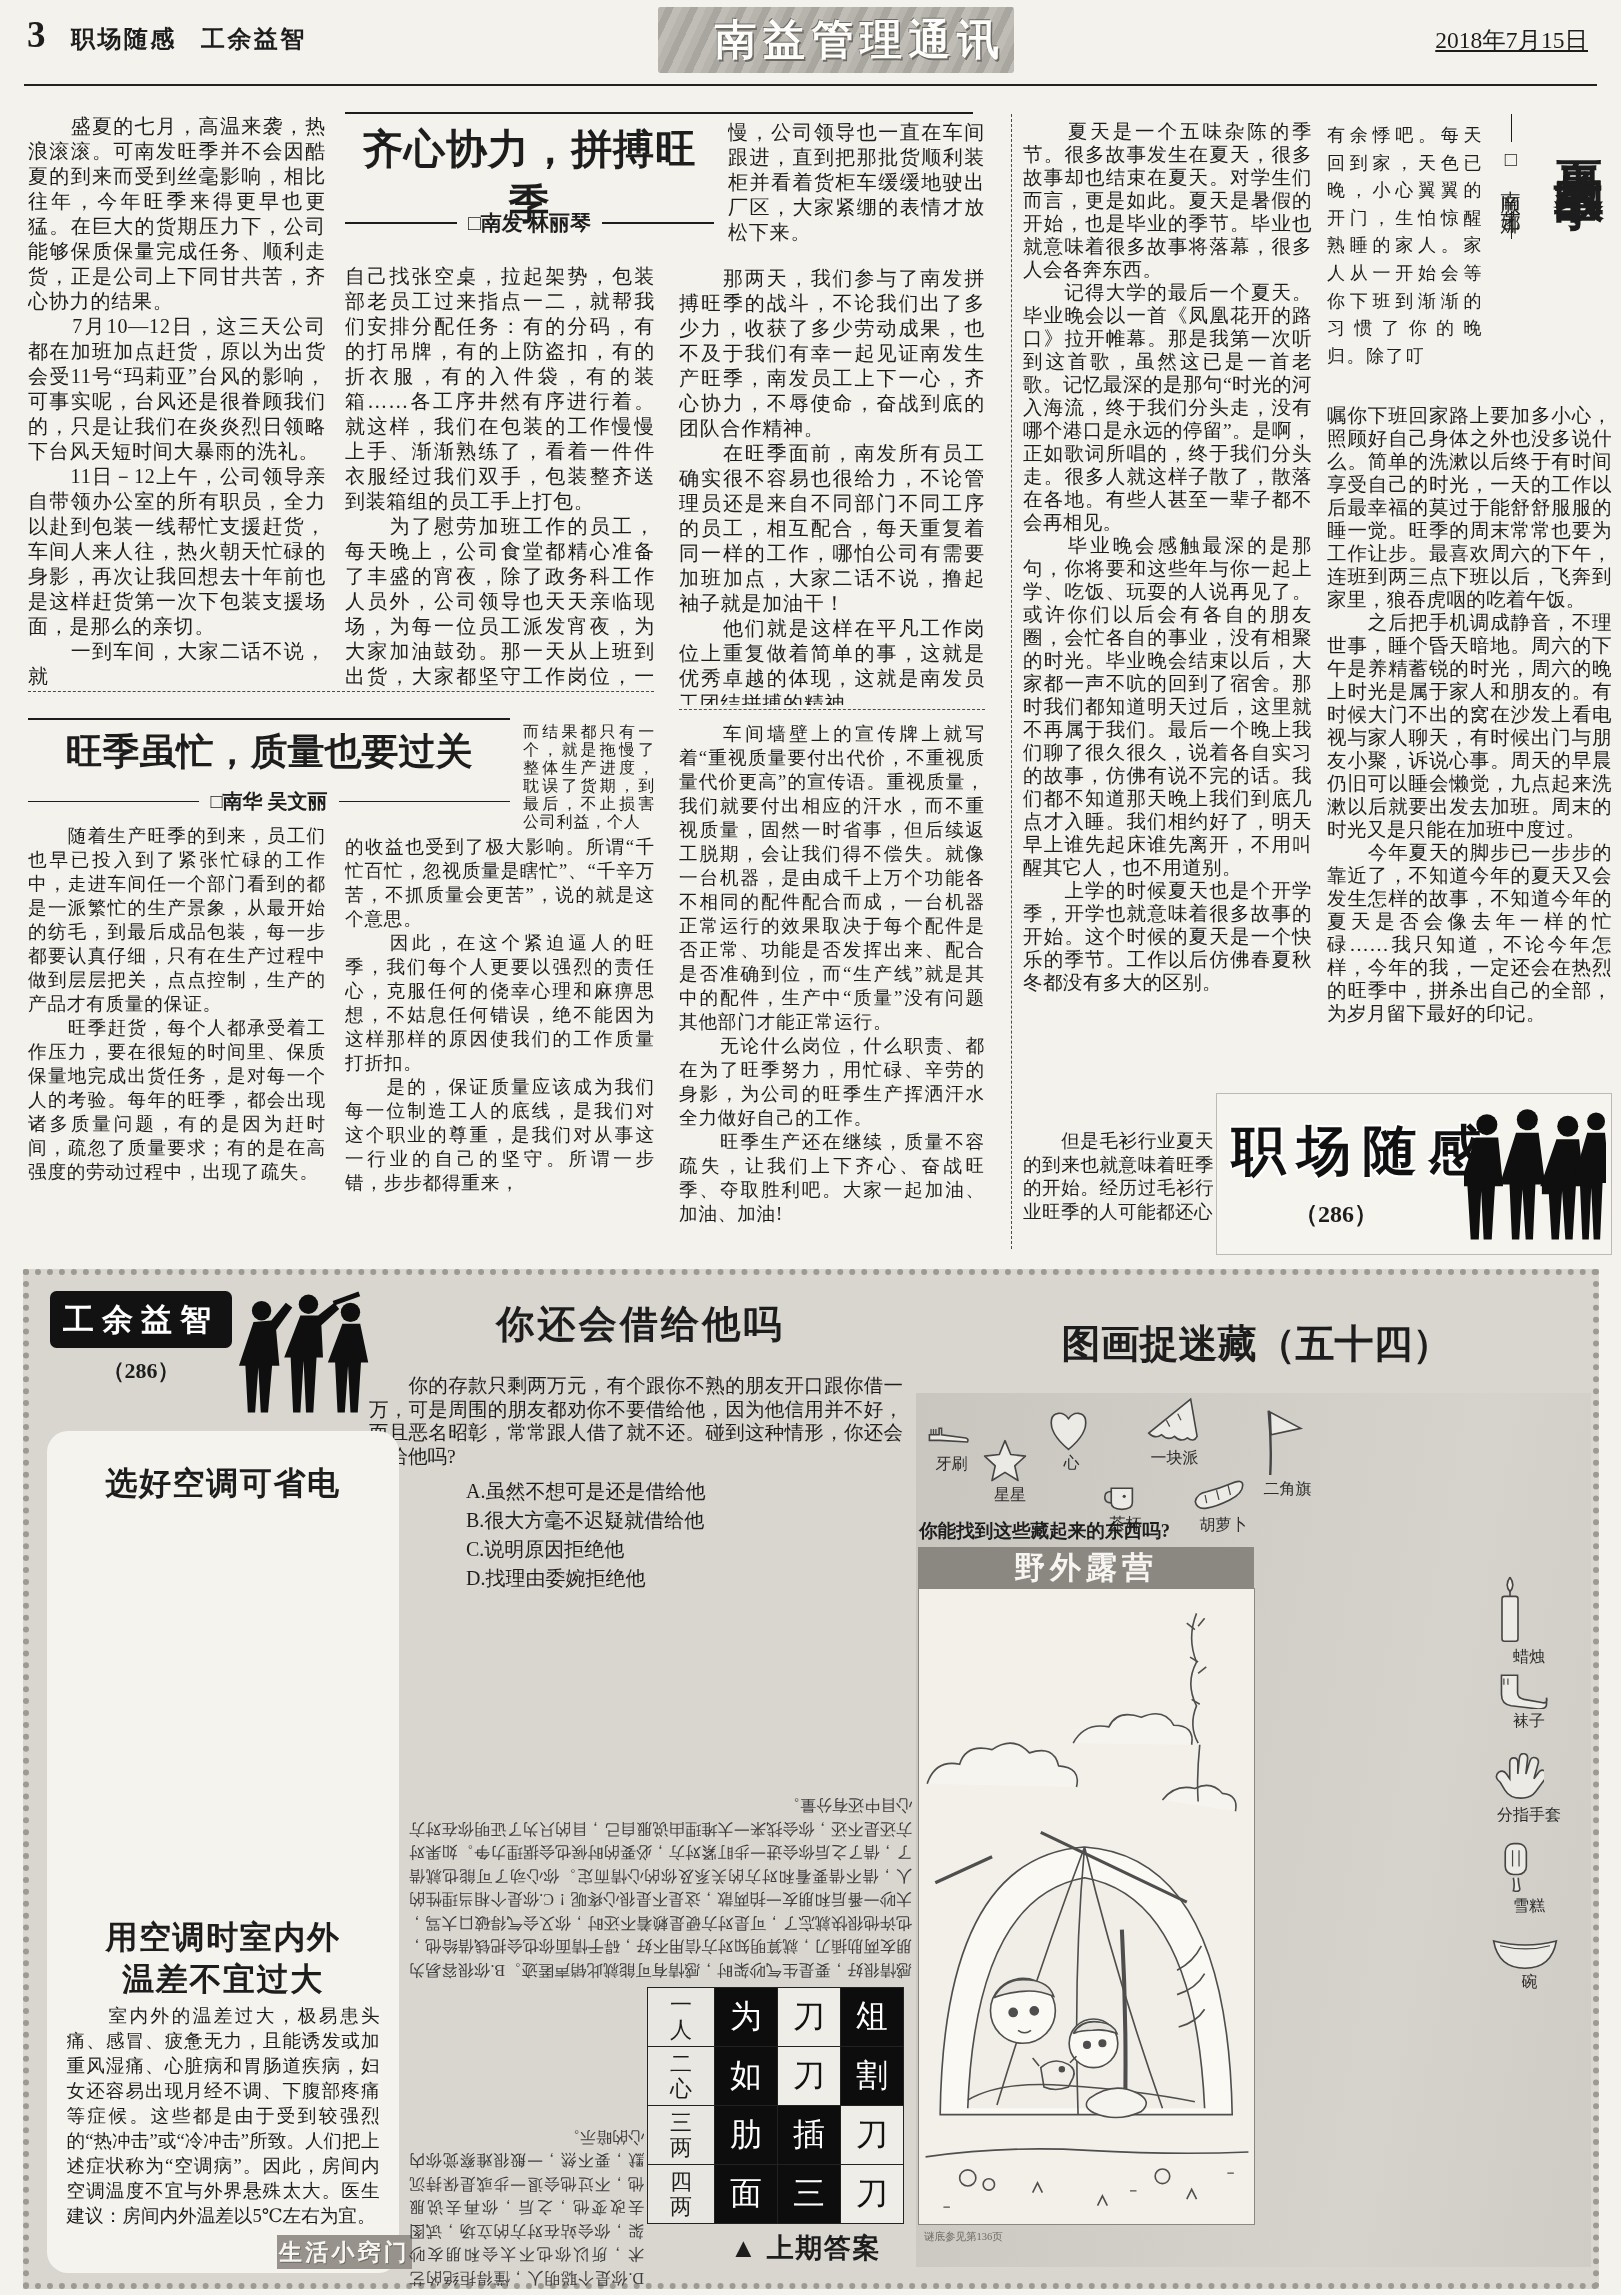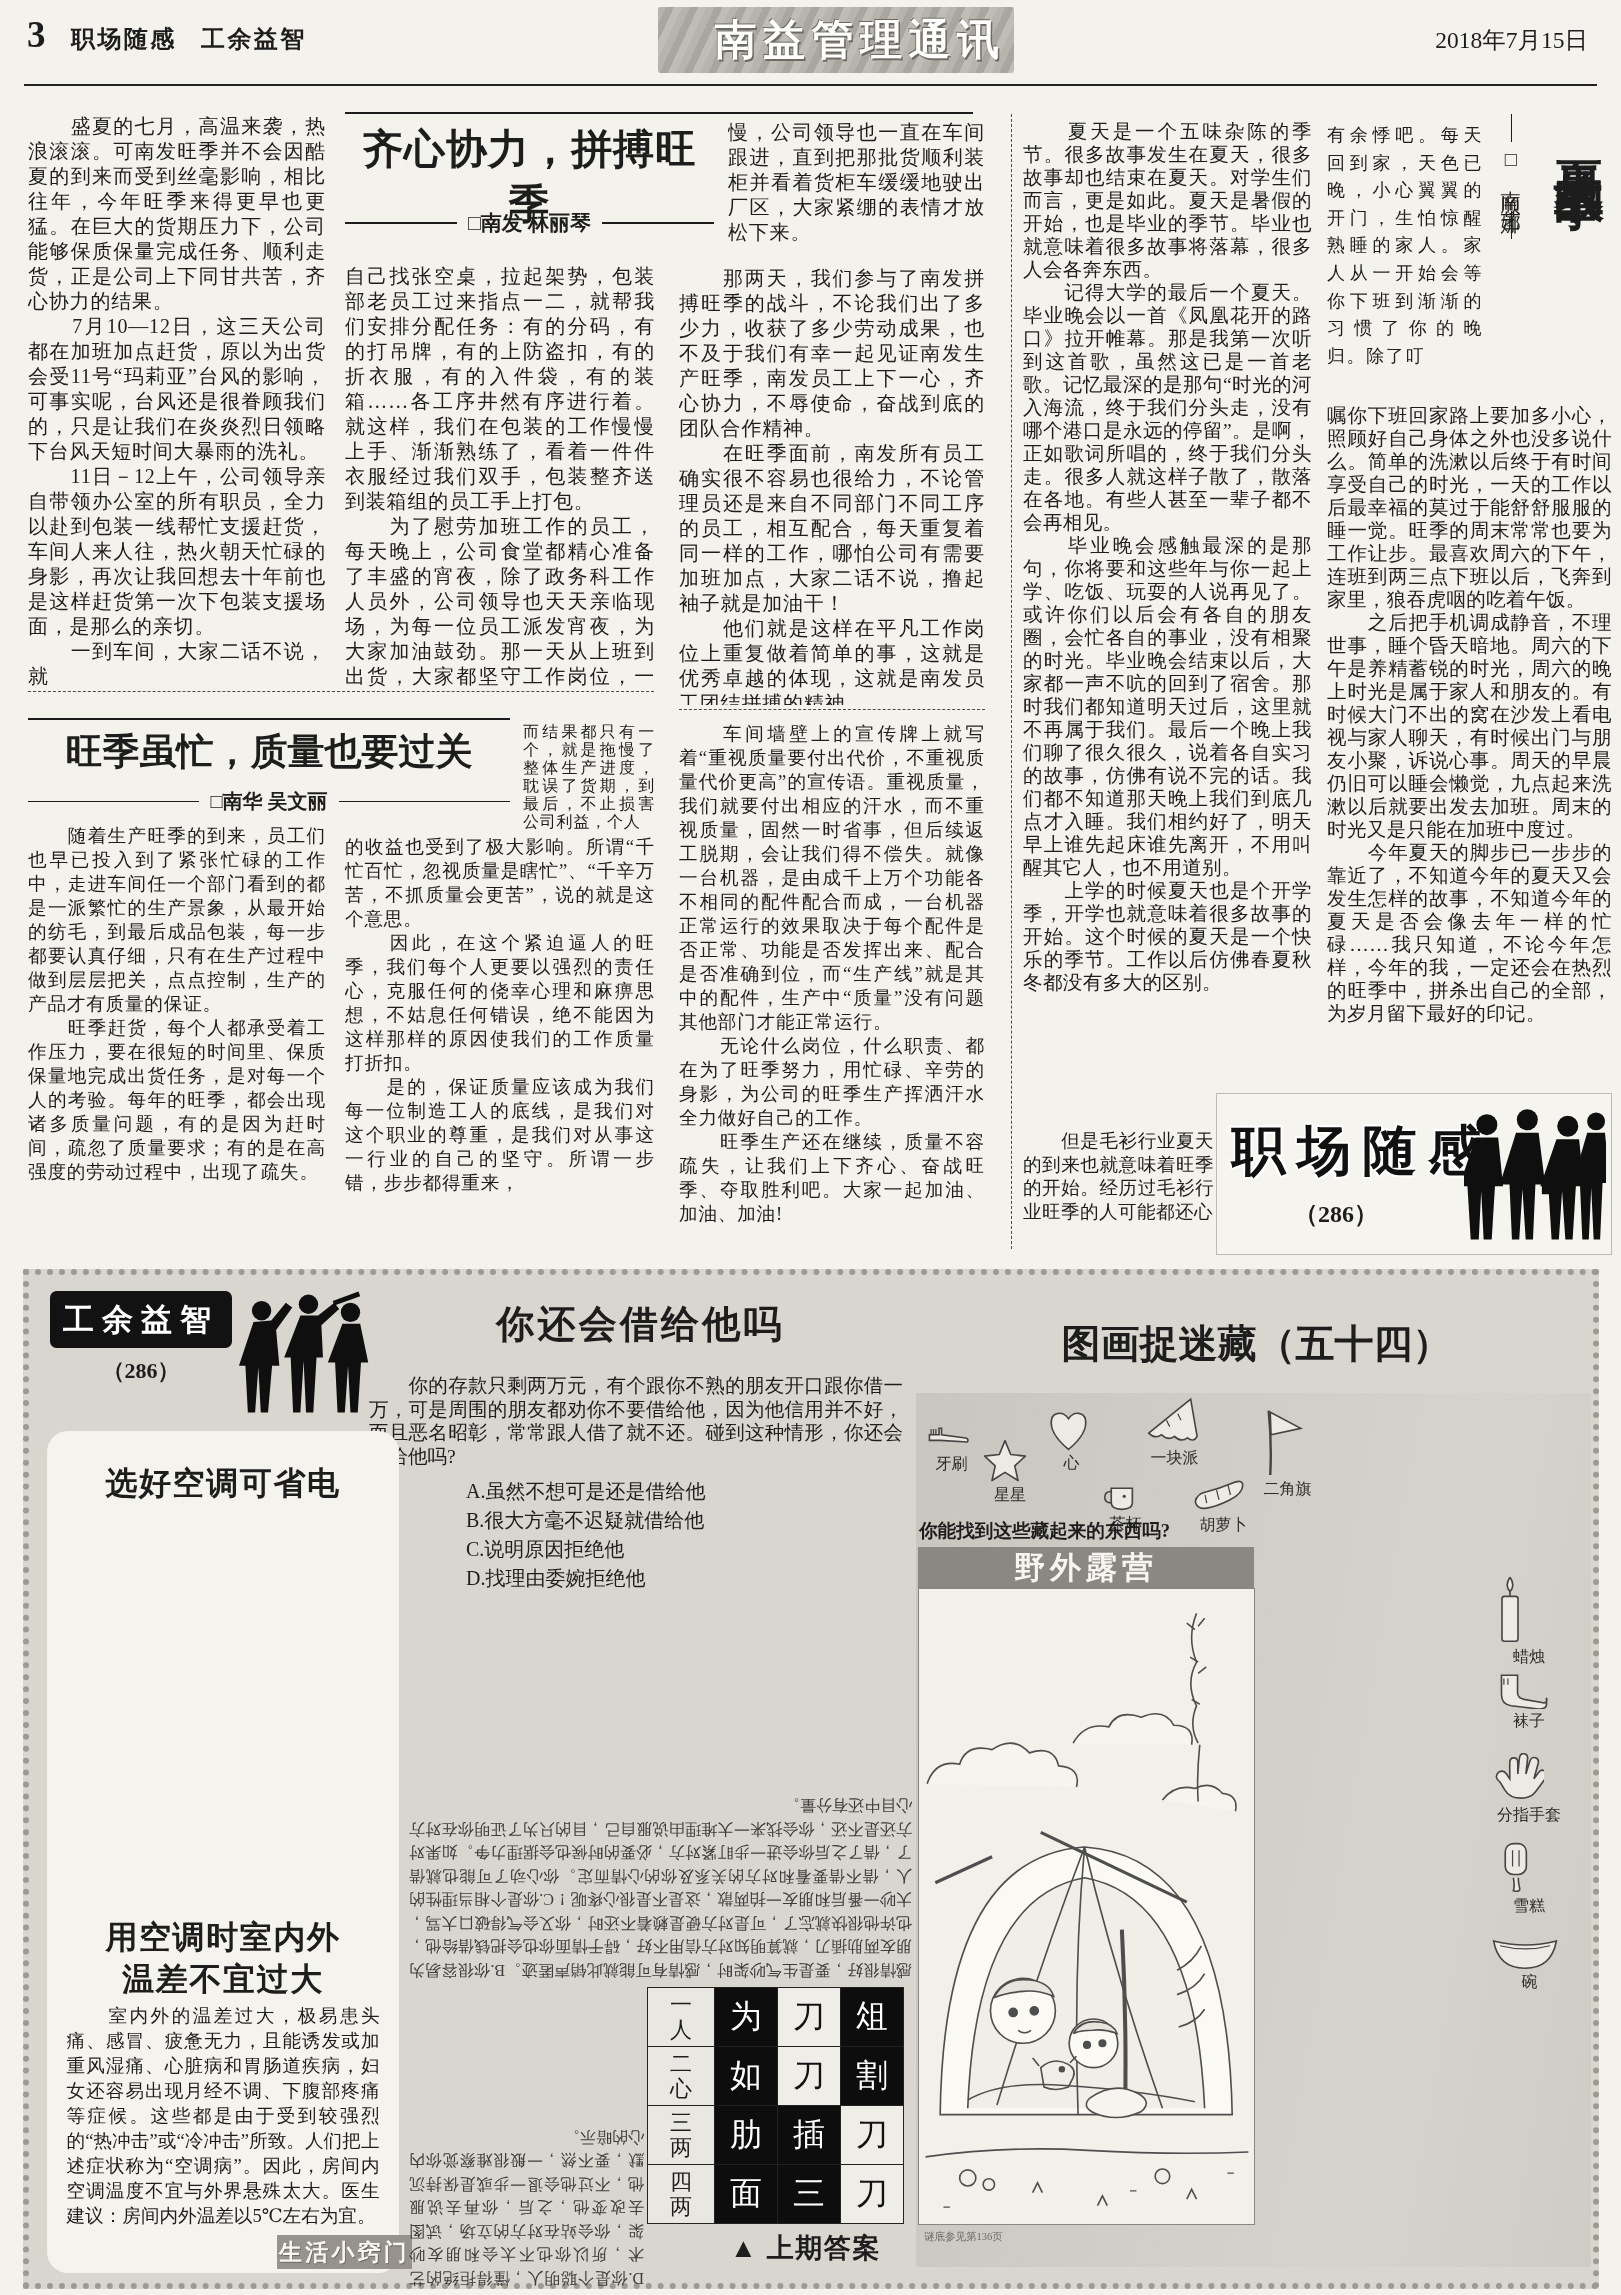--- a/index.html
+++ b/index.html
@@ -7,21 +7,21 @@
         font-family:"Liberation Serif","DejaVu Serif",serif;color:#1d1d1d;}
   
   .hdr-num{position:absolute;left:27px;top:13px;font-size:37px;font-weight:bold;}
   .hdr-sec{position:absolute;top:23px;font-size:24px;font-weight:bold;letter-spacing:2.4px;}
   .hdr-sec1{left:71px;} .hdr-sec2{left:201px;}
   .masthead{position:absolute;left:658px;top:6.5px;width:308px;height:66px;
     background:repeating-linear-gradient(115deg,#b7b4ae 0 7.3px,#a9a6a0 7.3px 14.6px,#c0bdb7 14.6px 22px);
     display:flex;align-items:center;justify-content:center;border-radius:2.4px;padding-left:48px;}
   .masthead span{font-size:42px;font-weight:bold;color:#fdfdfb;letter-spacing:6.5px;
     text-shadow:1.6px 1.6px 0 #6d6a64,-0.8px -0.8px 0 #6d6a64;}
-  .hdr-date{position:absolute;right:34px;top:24px;font-size:23.5px;}
+  .hdr-date{position:absolute;right:34px;top:24px;font-size:23.5px;text-decoration:underline;}
   .hdr-rule{position:absolute;left:24px;top:84px;width:1573px;height:2.4px;background:#222;}
   
   .col{position:absolute;text-align:justify;text-justify:inter-ideograph;white-space:pre-wrap;
        overflow:hidden;word-break:break-all;}
   .a1{font-size:20px;line-height:25px;letter-spacing:0.8px;}
   .a2{font-size:18.6px;line-height:24px;letter-spacing:0.8px;}
   .a3{font-size:19.5px;line-height:23px;letter-spacing:0.4px;}
   .a3n{font-size:18px;line-height:27.6px;letter-spacing:1.6px;}
   .a2n{font-size:16px;line-height:18px;letter-spacing:0.8px;}
   

